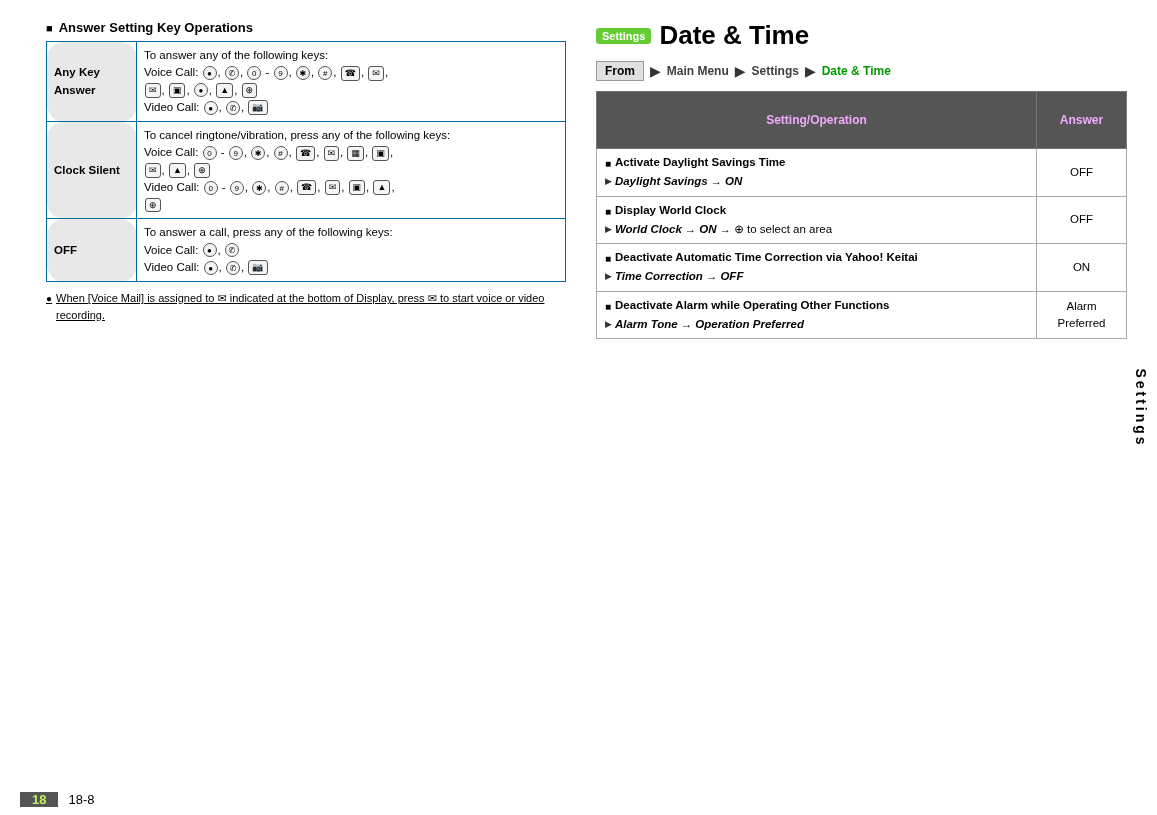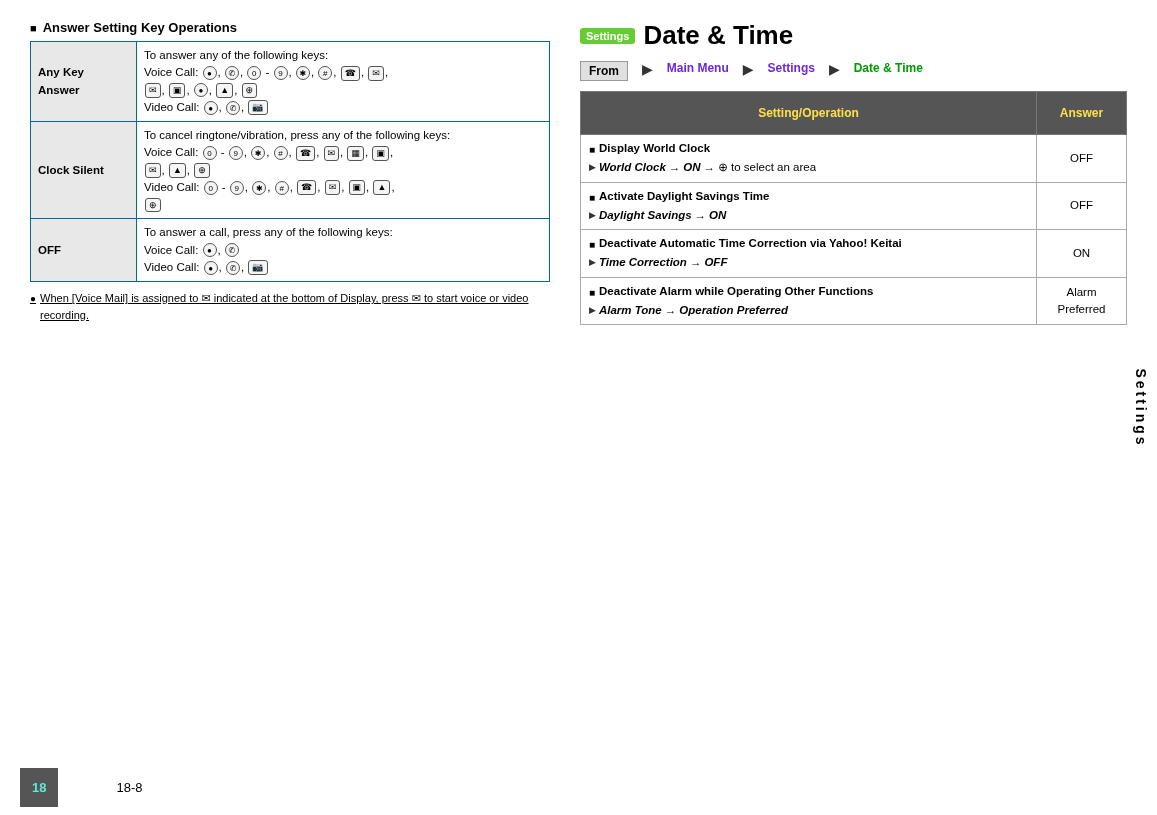--- a/index.html
+++ b/index.html
@@ -11,20 +11,21 @@
       min-height: 815px;
       display: flex;
       flex-direction: column;
     }
 
     .page-container {
       display: flex;
       flex: 1;
       padding: 20px 30px;
       gap: 30px;
+      margin-left: 16px;
     }
 
     
     .left-col {
       flex: 1;
       max-width: 520px;
     }
 
     .section-title {
       font-size: 13px;
@@ -49,22 +50,23 @@
     .answer-table td {
       border: 1px solid #0369a1;
       padding: 5px 7px;
       vertical-align: top;
       line-height: 1.5;
     }
     .answer-table td:first-child {
       font-weight: bold;
       background: #e8e8e8;
       white-space: nowrap;
-      width: 106px;
+      width: 90px;
       vertical-align: middle;
+      border-radius: 17px;
     }
 
     .bullet-note {
       margin-top: 8px;
       font-size: 11px;
       display: flex;
       gap: 4px;
       line-height: 1.5;
       text-decoration: underline;
     }
@@ -95,55 +97,55 @@
       border-radius: 3px;
     }
     .dt-title {
       font-size: 26px;
       font-weight: bold;
     }
 
     
     .breadcrumb {
       display: flex;
-      align-items: flex-start;
-      gap: 14px;
+      align-items: center;
+      gap: 6px;
       margin-bottom: 10px;
       font-size: 12px;
     }
     .breadcrumb-from {
       background: #e0e0e0;
       border: 1px solid #999;
       padding: 2px 8px;
       font-weight: bold;
       font-size: 12px;
     }
     .breadcrumb-arrow {
       color: #333;
       font-size: 14px;
     }
     .breadcrumb-item {
       font-weight: bold;
-      color: #6d28d9;
+      color: #404040;
     }
     .breadcrumb-item.highlight {
       color: #009900;
     }
 
     
     .settings-table {
       width: 100%;
       border-collapse: collapse;
       font-size: 11.5px;
     }
     .settings-table th {
       background: #555;
-      color: #fde047;
+      color: #f0abfc;
       text-align: center;
-      padding: 14px 8px;
+      padding: 21px 8px;
       border: 1px solid #777;
       font-size: 12px;
     }
     .settings-table td {
       border: 1px solid #aaa;
       padding: 5px 8px;
       vertical-align: top;
       line-height: 1.5;
     }
     .settings-table td.default-col {
@@ -226,29 +228,28 @@
       letter-spacing: 3px;
     }
 
     .page-footer {
       display: flex;
       align-items: center;
       padding: 8px 20px;
     }
     .page-num-box {
       background: #555;
-      color: #5eead4;
-      padding: 12px 12px;
+      color: #bef264;
+      padding: 0 12px;
       font-size: 13px;
       font-weight: bold;
       margin-right: 10px;
     }
     .page-num-text {
       font-size: 13px;
-      margin-left: 48px;
     }
   </style>
 </head>
 <body>
 
 <div class="page-container">
 
   <div class="left-col">
     <div class="section-title">
       <span>Answer Setting Key Operations</span>
@@ -357,45 +358,45 @@
         <tr>
           <th>Setting/Operation</th>
           <th>Answer</th>
         </tr>
       </thead>
       <tbody>
 
 
         <tr>
           <td>
+            <div class="row-title">Activate Daylight Savings Time</div>
+            <div class="row-sub">
+              <span class="italic-bold">Daylight Savings</span>
+              <span> → </span>
+              <span class="italic-bold">ON</span>
+            </div>
+          </td>
+          <td class="default-col">OFF</td>
+        </tr>
+
+        <tr>
+          <td>
             <div class="row-title">Display World Clock</div>
             <div class="row-sub">
               <span class="italic-bold">World Clock</span>
               <span> → </span>
               <span class="italic-bold">ON</span>
               <span> → ⊕ to select an area</span>
             </div>
           </td>
           <td class="default-col">OFF</td>
         </tr>
 
         <tr>
           <td>
-            <div class="row-title">Activate Daylight Savings Time</div>
-            <div class="row-sub">
-              <span class="italic-bold">Daylight Savings</span>
-              <span> → </span>
-              <span class="italic-bold">ON</span>
-            </div>
-          </td>
-          <td class="default-col">OFF</td>
-        </tr>
-
-        <tr>
-          <td>
             <div class="row-title">Deactivate Automatic Time Correction via Yahoo! Keitai</div>
             <div class="row-sub">
               <span class="italic-bold">Time Correction</span>
               <span> → </span>
               <span class="italic-bold">OFF</span>
             </div>
           </td>
           <td class="default-col">ON</td>
         </tr>
 

